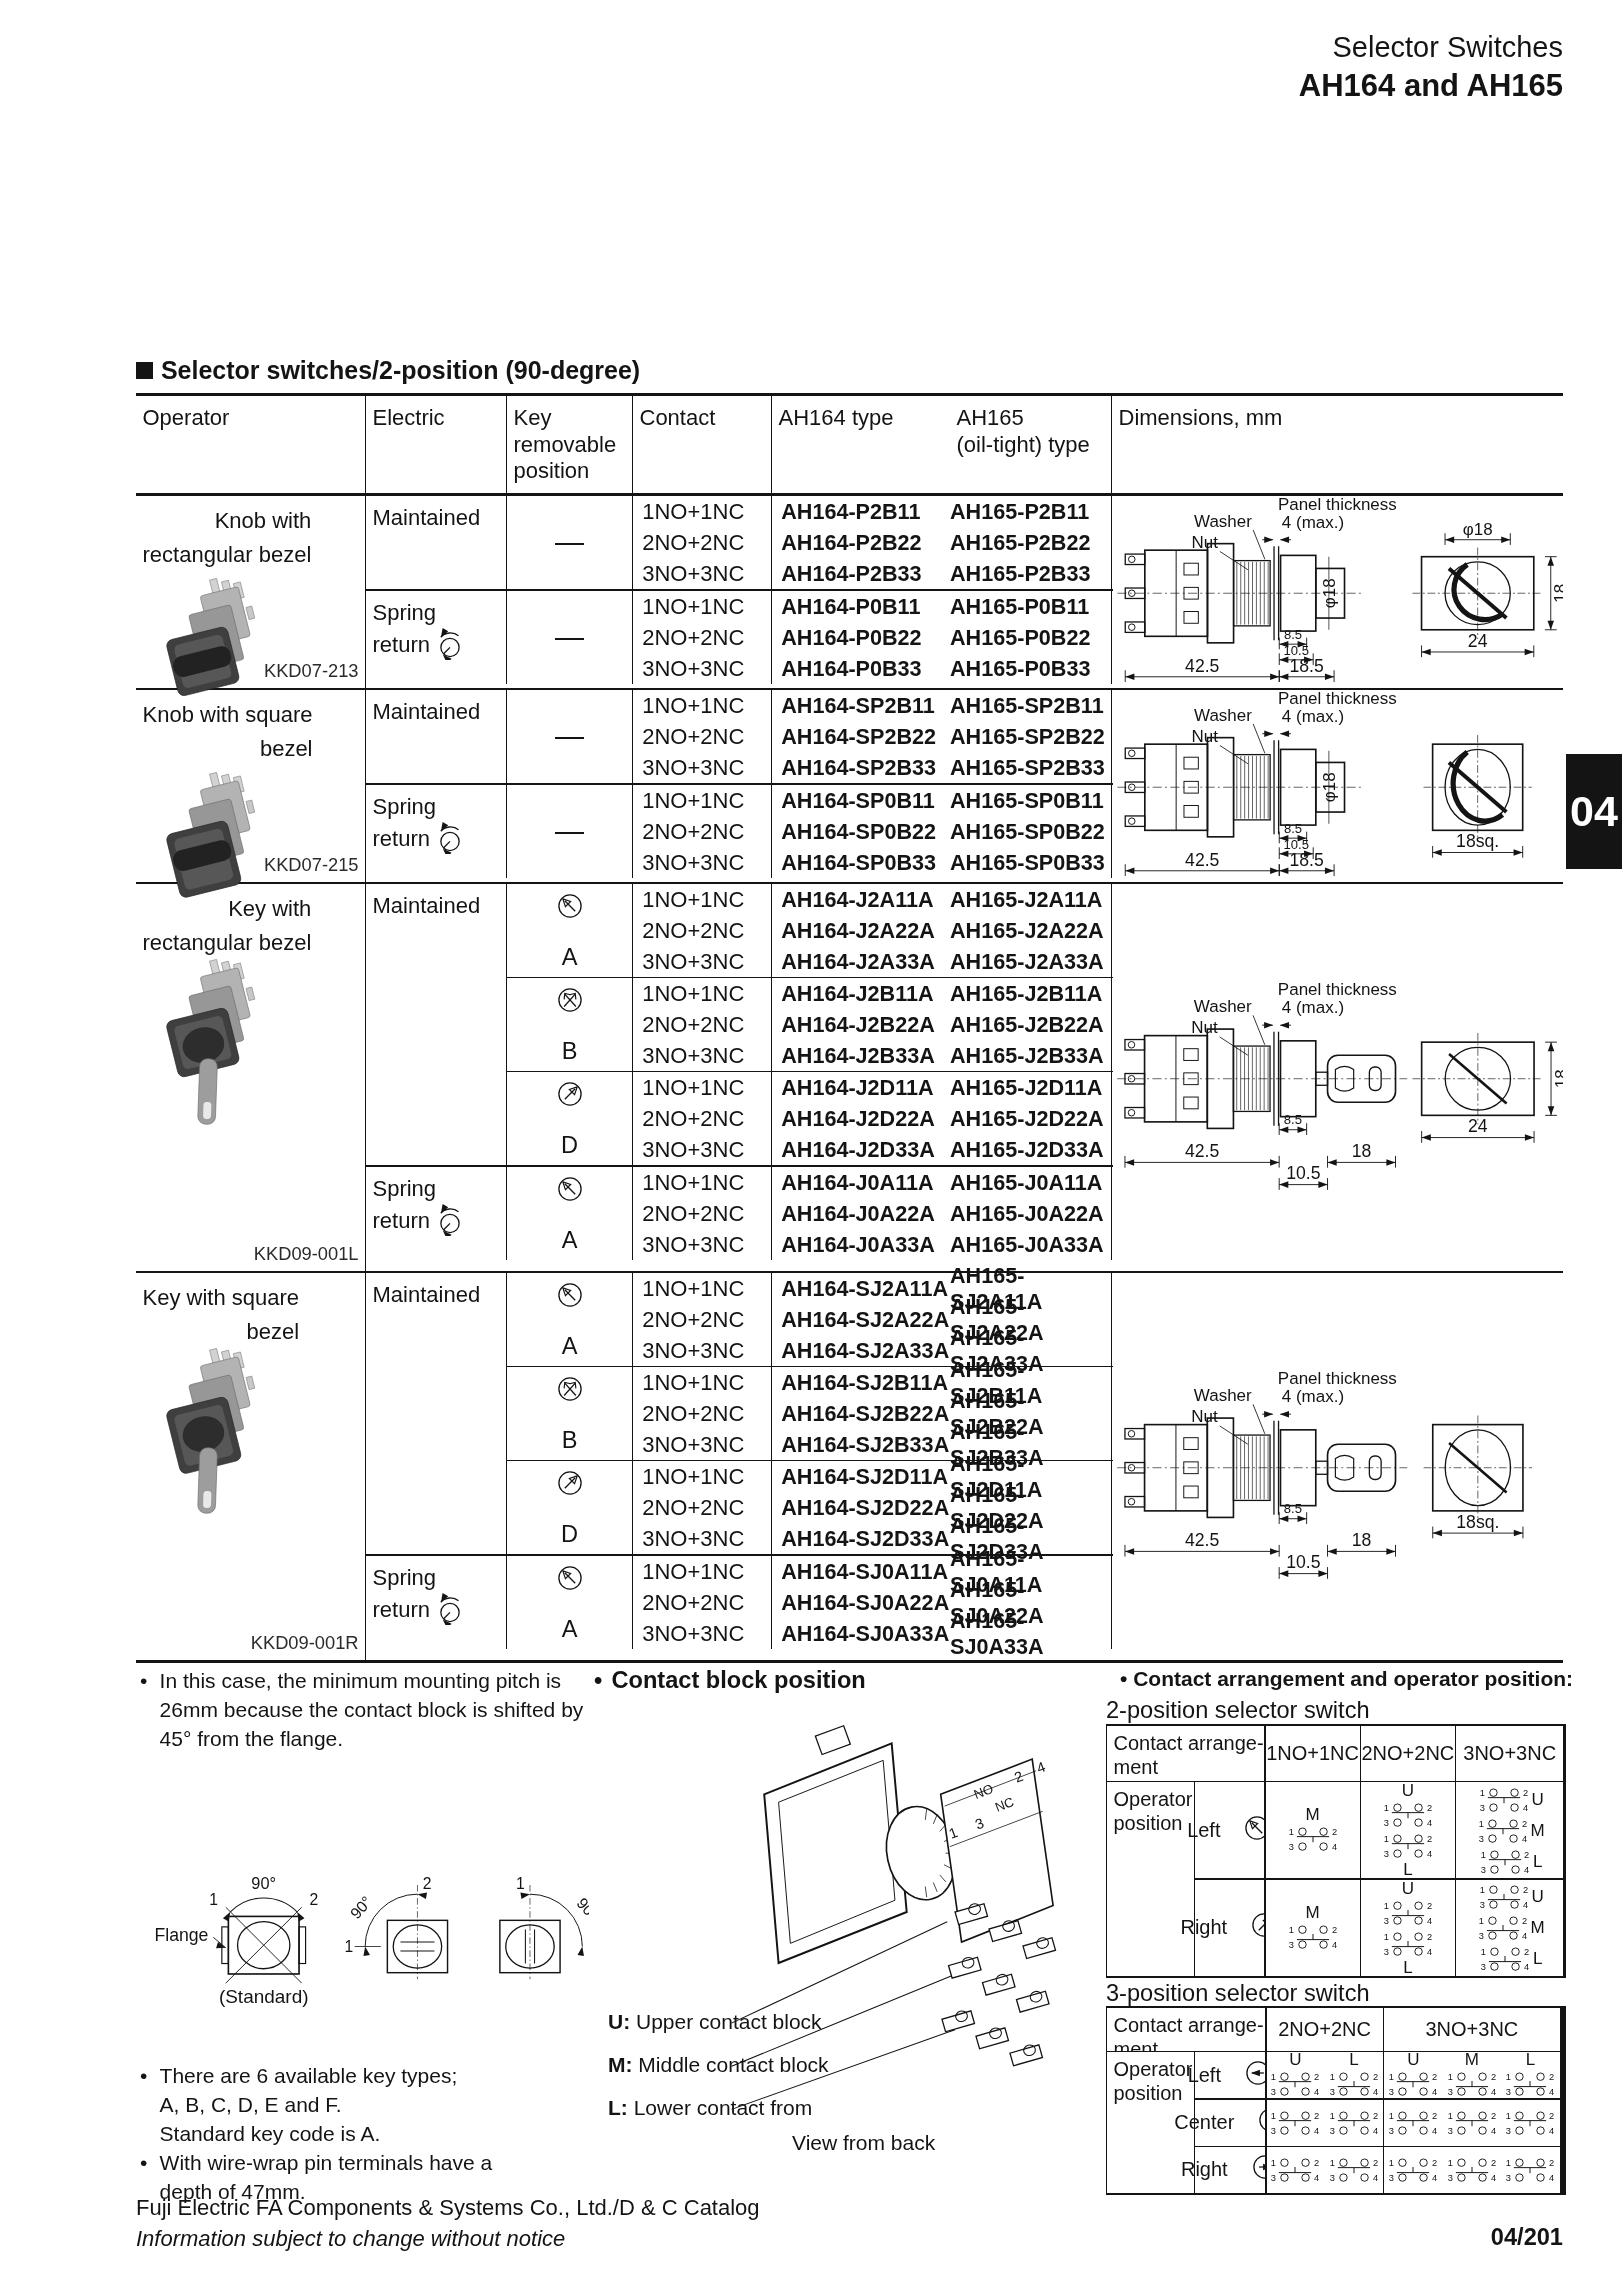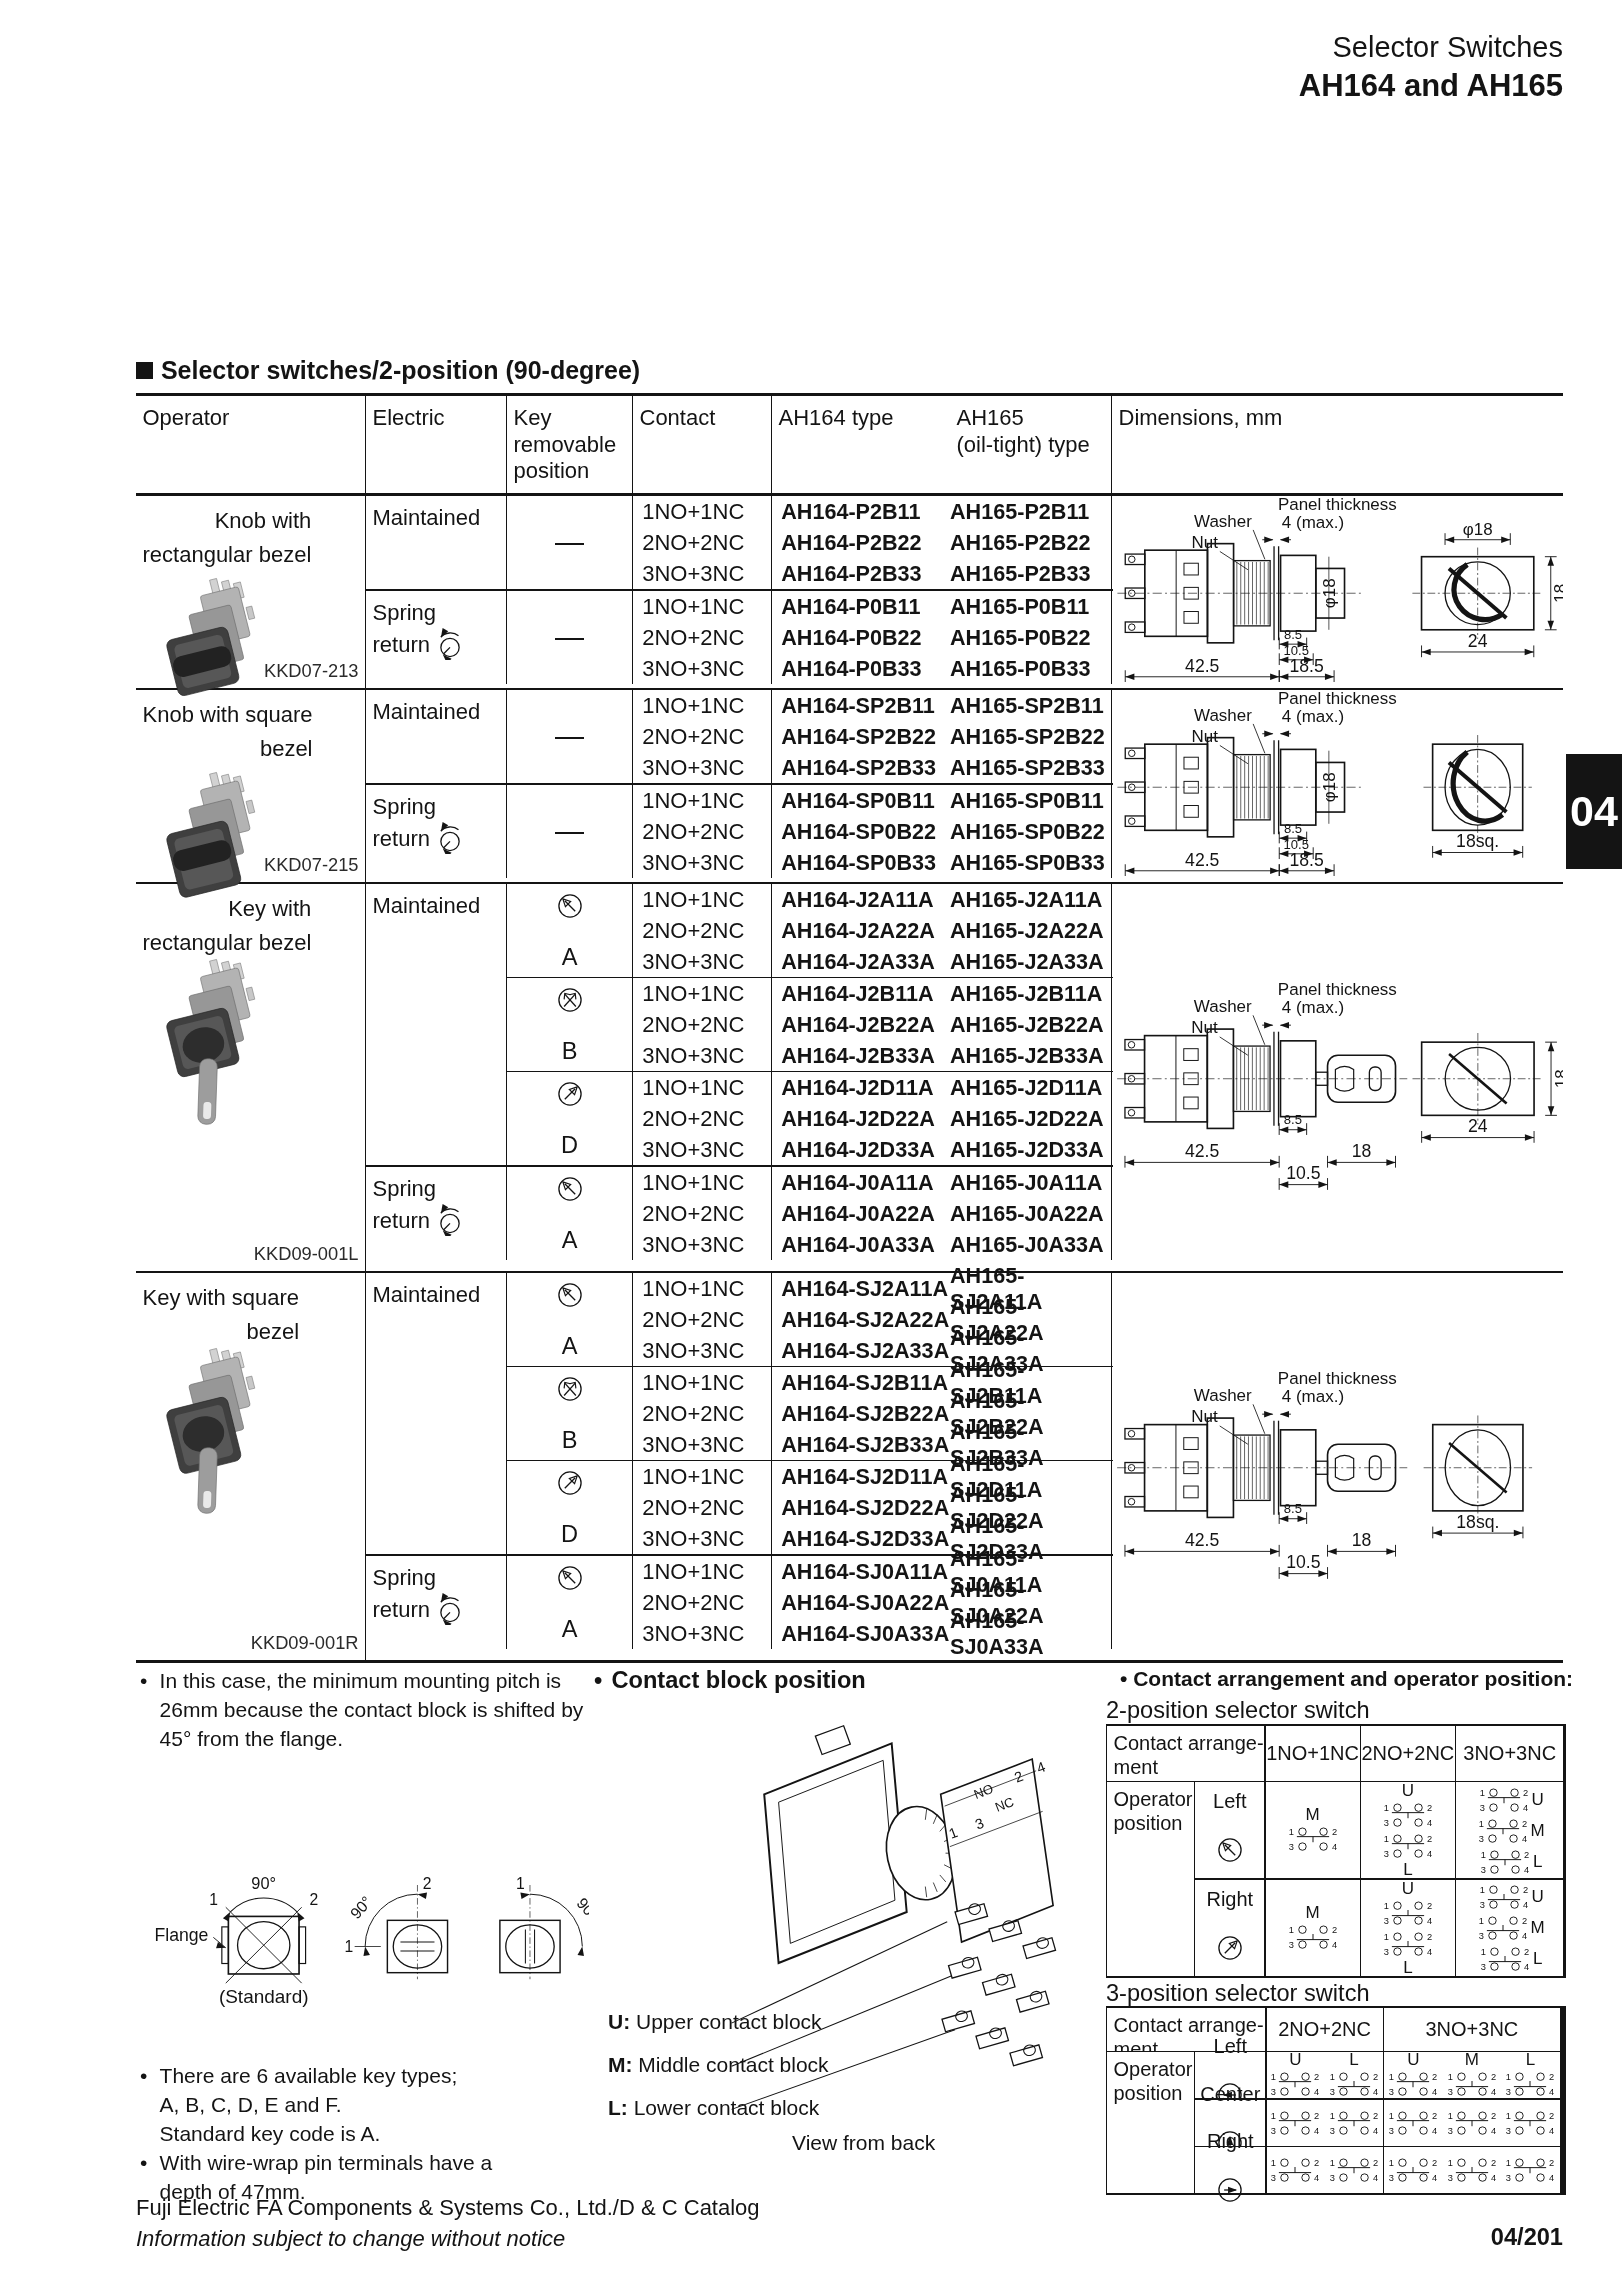--- a/index.html
+++ b/index.html
@@ -68,21 +68,21 @@
   .cbp-caption{position:absolute;left:792px;top:2131px;font-size:21px;}
   
   .arr-title{position:absolute;left:1120px;top:1667px;width:458px;font-size:21px;font-weight:bold;}
   .arr-sub{position:absolute;left:1106px;top:1697px;font-size:23.6px;}
   .grid-table{position:absolute;background:#141414;display:grid;gap:1.3px;
               border:1.3px solid #141414;border-top-width:2.6px;border-bottom-width:2.6px;}
   .gcell{background:#fff;font-size:20px;box-sizing:border-box;}
   .gc-head{padding:5.2px 0 0 6.5px;white-space:pre-line;line-height:1.2;}
   .gc-center{display:flex;align-items:center;justify-content:center;}
   .gc-col{display:flex;flex-direction:column;align-items:center;justify-content:center;}
-  .gc-pos{display:flex;flex-direction:column;align-items:center;justify-content:center;gap:22px;}
+  .gc-pos{display:flex;flex-direction:row;align-items:center;justify-content:center;gap:22px;}
   .arr-sub3{position:absolute;left:1106px;top:1980px;font-size:23.6px;}
   .mdg-col{display:flex;flex-direction:column;align-items:center;line-height:1;}
   .mdg-row{display:flex;align-items:center;line-height:1;}
   .mdg-lab{font-size:17px;}
   .mdgs{display:flex;align-items:center;gap:2.6px;}
   
   .foot1{position:absolute;left:136px;top:2195px;font-size:22px;}
   .foot2{position:absolute;left:136px;top:2226px;font-size:22px;font-style:italic;}
   .foot-pg{position:absolute;right:59px;top:2224px;font-size:23.6px;font-weight:bold;}
   svg text{font-family:"Liberation Sans",sans-serif;}
@@ -1118,21 +1118,21 @@
         <rect x="384" y="520" width="46" height="20" fill="#fff" stroke="#141414" stroke-width="2" transform="rotate(-16 384 520)"></rect>
         <ellipse cx="414" cy="524" rx="9" ry="8" fill="none" stroke="#141414" stroke-width="1.6" transform="rotate(-16 384 520)"></ellipse>
         <rect x="436" y="546" width="46" height="20" fill="#fff" stroke="#141414" stroke-width="2" transform="rotate(-16 436 546)"></rect>
         <ellipse cx="466" cy="550" rx="9" ry="8" fill="none" stroke="#141414" stroke-width="1.6" transform="rotate(-16 436 546)"></ellipse>
         <line x1="10" y1="500" x2="340" y2="345" stroke="#141414" stroke-width="1.6"></line>
         <line x1="10" y1="566" x2="346" y2="428" stroke="#141414" stroke-width="1.6"></line>
         <line x1="10" y1="632" x2="352" y2="510" stroke="#141414" stroke-width="1.6"></line>
       </svg></div>
   <div class="cbp-lab" style="top:2010px"><b>U:</b> <span>Upper contact block</span></div>
   <div class="cbp-lab" style="top:2053px"><b>M:</b> <span>Middle contact block</span></div>
-  <div class="cbp-lab" style="top:2096px"><b>L:</b> <span>Lower contact block</span></div>
+  <div class="cbp-lab" style="top:2096px"><b>L:</b> <span>Lower contact from</span></div>
   <div class="cbp-caption">View from back</div>
 
   <div class="arr-title">
     <span>• </span><span>Contact arrangement and operator position:</span>
   </div>
   <div class="arr-sub">2-position selector switch</div>
   <div class="grid-table" id="two-pos-table" style="left:1106px;top:1724px;width:458px;grid-template-columns:87px 69px 94px 94px 107px;grid-template-rows:55px 96px 96px;">
       <div class="gcell gc-head" style="grid-area: 1 / 1 / 2 / 3; white-space: pre-line;">Contact arrange-
 ment</div>
       <div class="gcell gc-center" style="grid-area:1 / 3 / 2 / 4">1NO+1NC</div>

